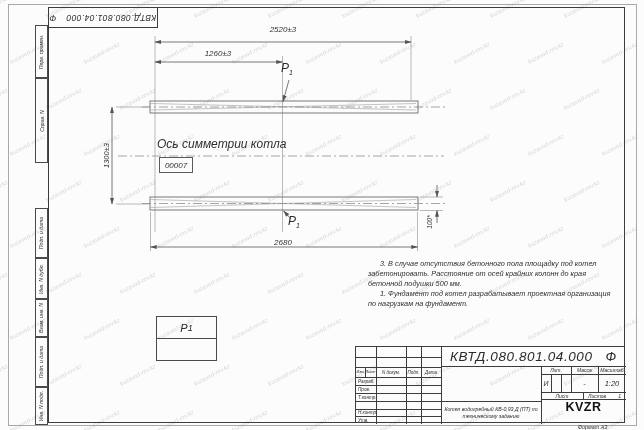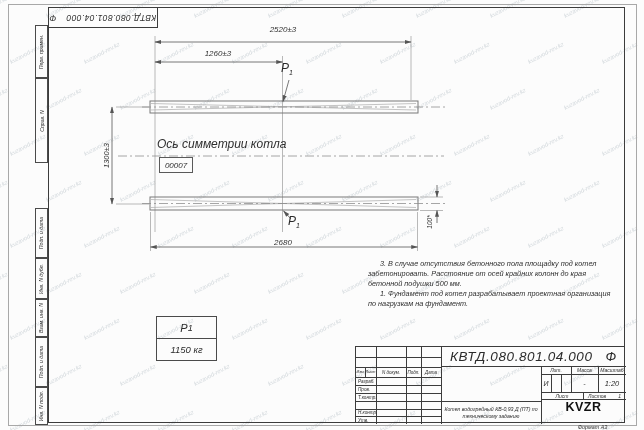--- a/index.html
+++ b/index.html
@@ -233,21 +233,20 @@
     </div>
 
   <div class="pload" style="left:281px;top:61px;"><span>P</span><sub>1</sub></div>
   <div class="pload" style="left:288px;top:214px;"><span>P</span><sub>1</sub></div>
 
   <div class="load-table">
     <div class="r1">
         <span>P</span>
         <sub>1</sub>
       </div>
-    <div class="r2">1150 кг</div>
   </div>
 
   <div class="notes">
     <p>3. В случае отсутствия бетонного пола площадку под котел забетонировать. Расстояние от осей крайних колонн до края бетонной подушки 500 мм.</p>
     <p>1. Фундамент под котел разрабатывает проектная организация по нагрузкам на фундамент.</p>
   </div>
 
   <div class="tb">
     <svg width="270" height="77" viewBox="0 0 270 77" style="left:0;top:0;">
       <g stroke="#3c3c3c" stroke-width="1" shape-rendering="crispEdges">

